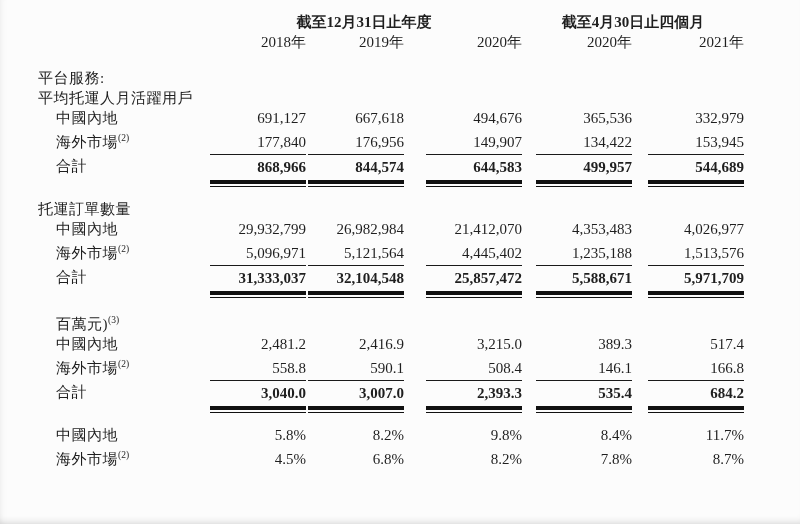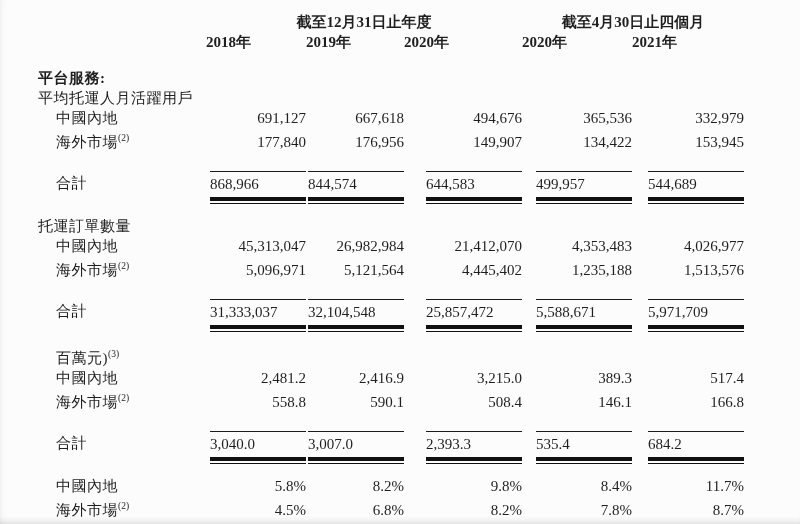--- a/index.html
+++ b/index.html
@@ -19,33 +19,33 @@
   col.c1 { width: 100px; }
   col.c2 { width: 98px; }
   col.c3 { width: 118px; }
   col.c4 { width: 110px; }
   col.c5 { width: 112px; }
   td {
     font-size: 15px; line-height: 20px;
     padding: 0; vertical-align: bottom; white-space: nowrap;
   }
   .grp { text-align: center; font-weight: bold; }
-  .yr  {  font-weight: bold; padding-bottom: 4px; }
+  .yr  { text-align: right;  font-weight: normal; padding-bottom: 4px; }
   .val { text-align: right; }
   .lbl { text-align: left; letter-spacing: 0.5px; }
   .ind { padding-left: 18px; }
-  .title { font-weight: bold; }
+  .title { font-weight: normal; }
   .tlbl { padding-bottom: 11px; }
   sup { font-size: 9.5px; letter-spacing: 0; }
   tr.sp td { height: 12px; line-height: 12px; }
   
   .rule {
-    display: inline-block; min-width: 96px; text-align: left;
+    display: inline-block; min-width: 96px; text-align: right;
     border-top: 1.5px solid #1a1a1a;
-    padding-top: 2px; margin-top: 19px;
+    padding-top: 2px; margin-top: 2px; font-weight: bold;
   }
   .rule::after {
     content: ""; display: block; height: 2px;
     border-top: 4px solid #111;
     border-bottom: 1.5px solid #111;
     margin-top: 3px;
   }
 </style>
 </head>
 <body>
@@ -113,21 +113,21 @@
         </tr>
         <tr class="sp">
           <td colspan="6"></td>
         </tr>
         <tr>
           <td class="lbl">托運訂單數量</td>
           <td colspan="5"></td>
         </tr>
         <tr>
           <td class="lbl ind">中國內地</td>
-          <td class="val"><span class="v">45,313,047</span></td>
+          <td class="val"><span class="v">29,932,799</span></td>
           <td class="val"><span class="v">26,982,984</span></td>
           <td class="val"><span class="v">21,412,070</span></td>
           <td class="val"><span class="v">4,353,483</span></td>
           <td class="val"><span class="v">4,026,977</span></td>
         </tr>
         <tr>
           <td class="lbl ind">海外市場<sup>(2)</sup></td>
           <td class="val"><span class="v">5,096,971</span></td>
           <td class="val"><span class="v">5,121,564</span></td>
           <td class="val"><span class="v">4,445,402</span></td>

